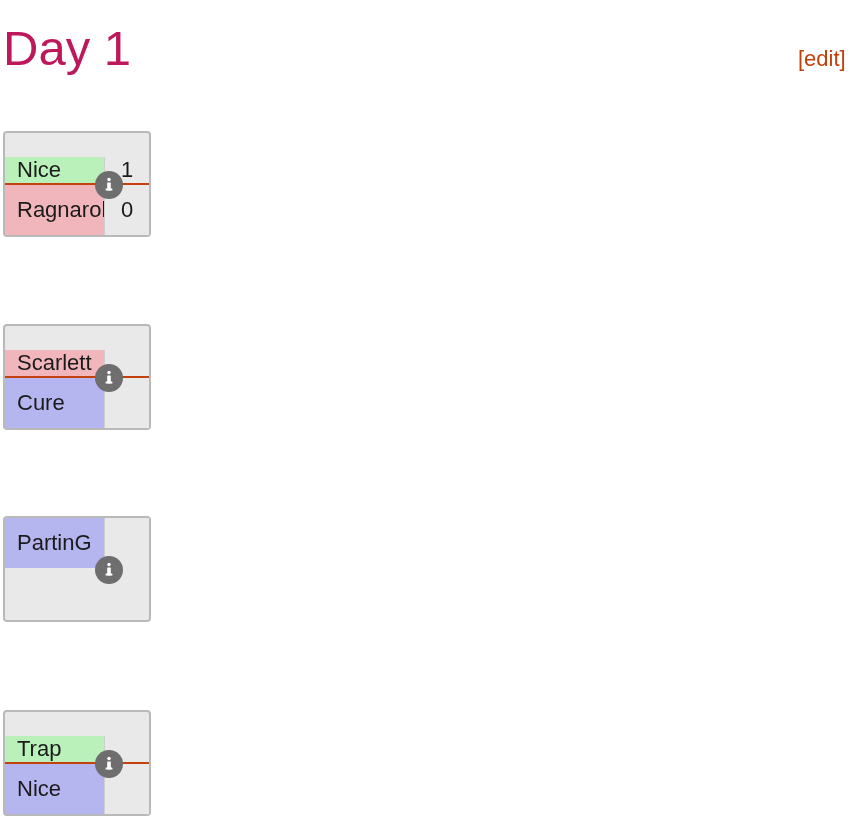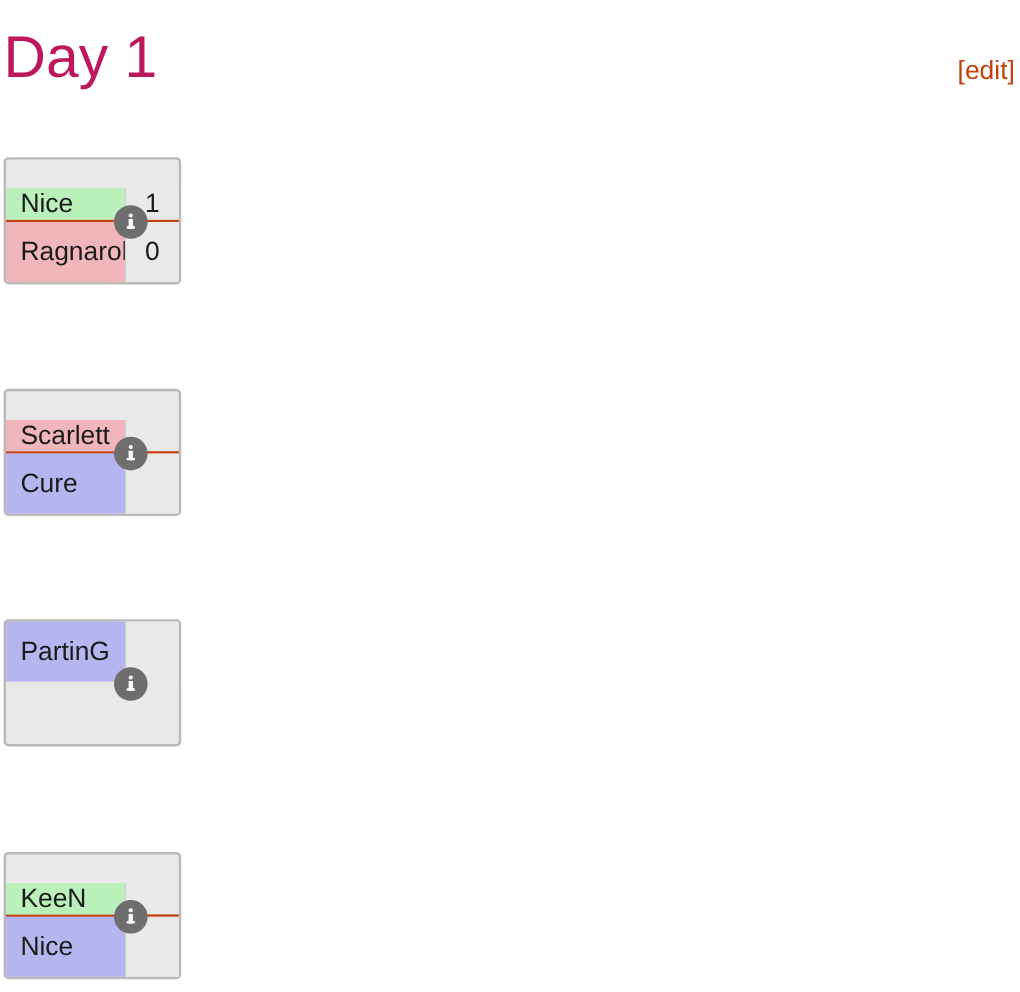--- a/index.html
+++ b/index.html
@@ -181,21 +181,21 @@
       <svg width="18" height="18" viewBox="0 0 18 18" aria-hidden="true">
         <circle cx="9" cy="3.6" r="1.75" fill="#ffffff"></circle>
         <rect x="7.2" y="6.6" width="3.6" height="8" rx="0.4" fill="#ffffff"></rect>
         <rect x="5.6" y="12.6" width="6.8" height="2" rx="0.4" fill="#ffffff"></rect>
       </svg>
     </div>
   </div>
 
   <div class="match" style="top:710px;">
     <div class="match-row top">
-      <div class="team-cell win">KeeN</div>
+      <div class="team-cell win">Trap</div>
       <div class="score-cell"></div>
     </div>
     <div class="match-row">
       <div class="team-cell neutral">Nice</div>
       <div class="score-cell"></div>
     </div>
     <div class="info-badge">
       <svg width="18" height="18" viewBox="0 0 18 18" aria-hidden="true">
         <circle cx="9" cy="3.6" r="1.75" fill="#ffffff"></circle>
         <rect x="7.2" y="6.6" width="3.6" height="8" rx="0.4" fill="#ffffff"></rect>

